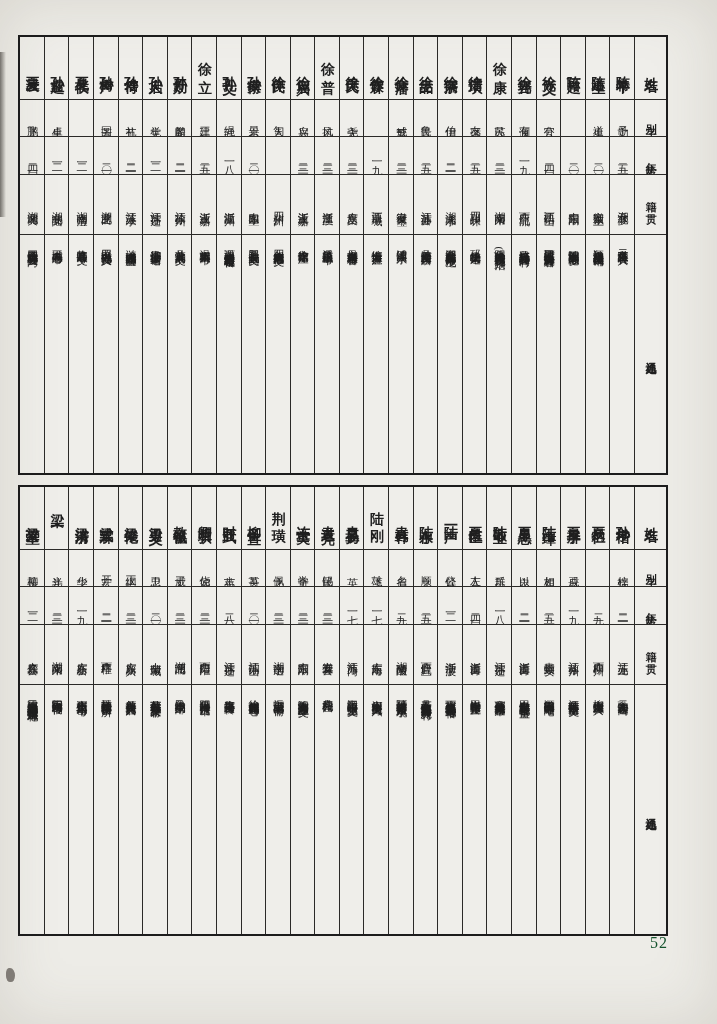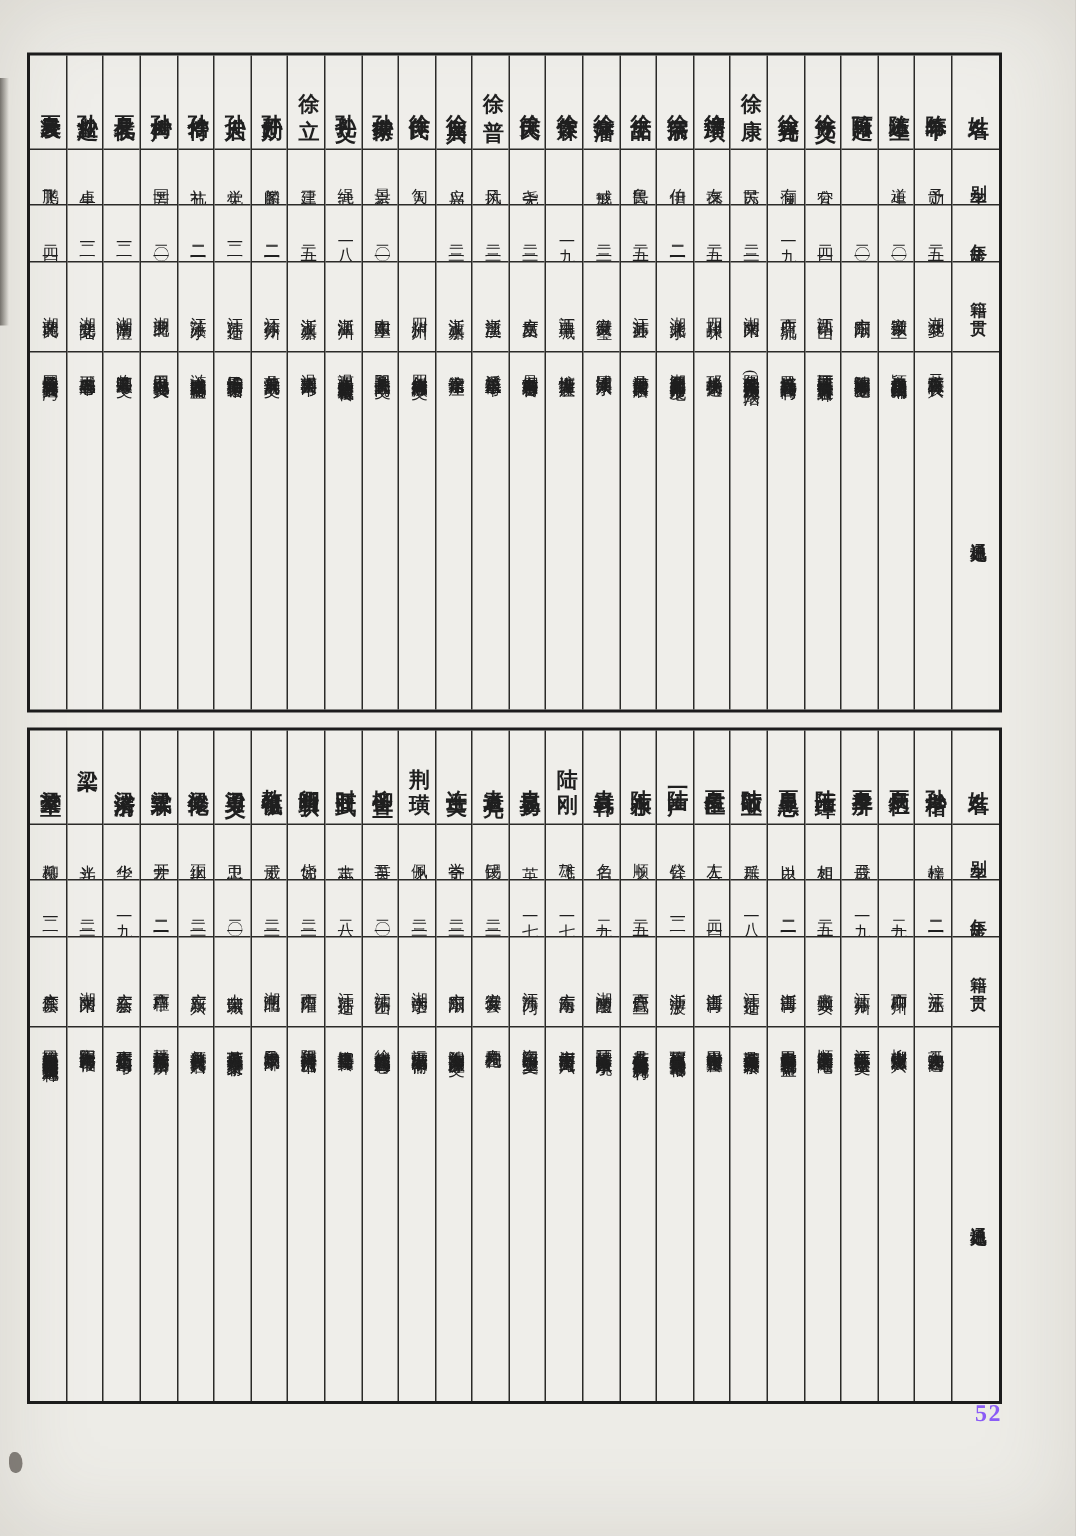--- a/index.html
+++ b/index.html
@@ -71,21 +71,21 @@
   .header-col .vtext { font-weight:bold; height:auto; }
   .header-col .c-addr { align-items:center; padding:0; }
   .h-name   { font-size:14px; letter-spacing:12px; }
   .h-zi     { font-size:13px; letter-spacing:3px; }
   .h-age    { font-size:13px; letter-spacing:3px; }
   .h-origin { font-size:13px; letter-spacing:13px; }
   .h-addr   { font-size:14px; letter-spacing:46px; }
 
   .page-number {
     position:absolute; left:650px; top:934px;
-    font-size:16px; color:#8b5cf6; letter-spacing:1px;font-weight:bold;
+    font-size:16px; color:#14532d; letter-spacing:1px;
   }
 </style>
 </head>
 <body>
 
 <div class="page">
   <div class="smudge-left"></div>
   <div class="smudge-bottom"></div>
 
   <div class="table" id="table-0">

